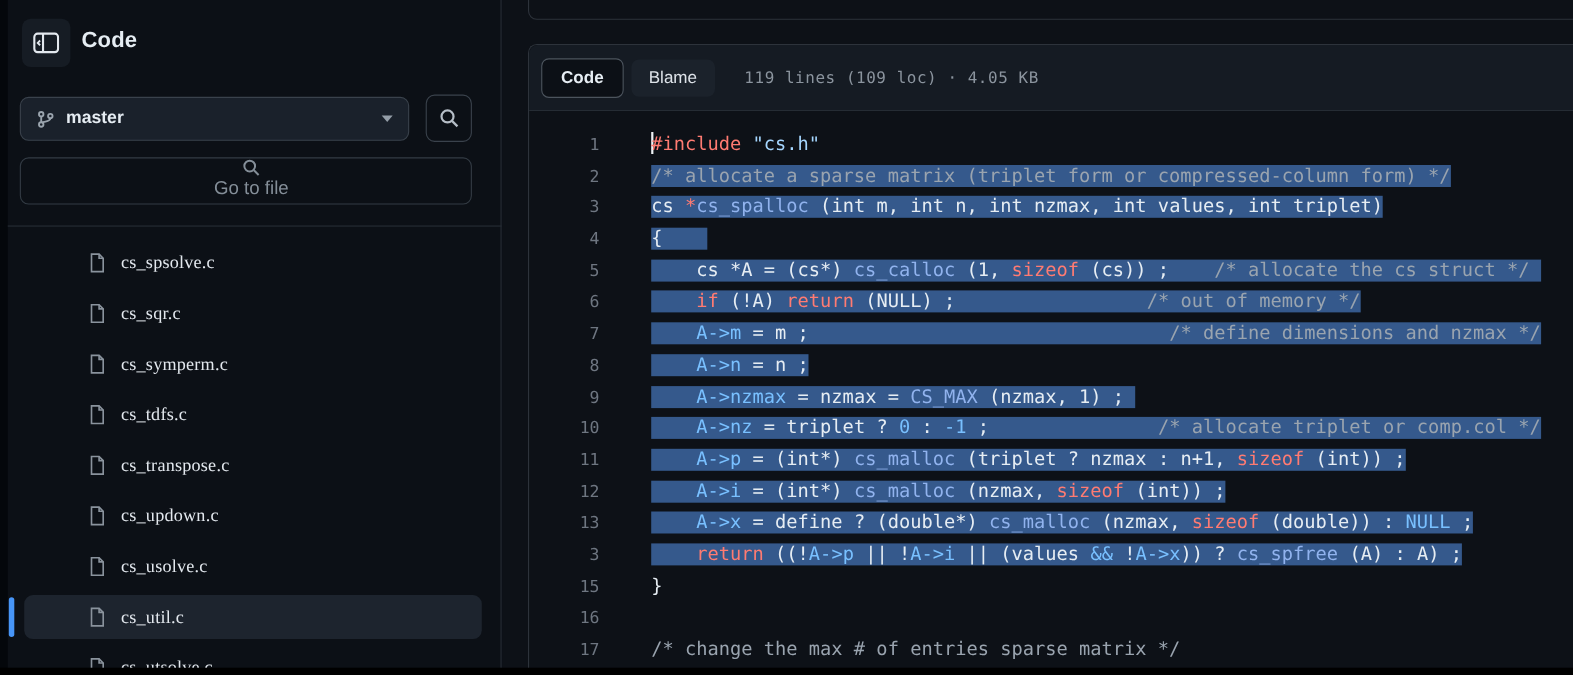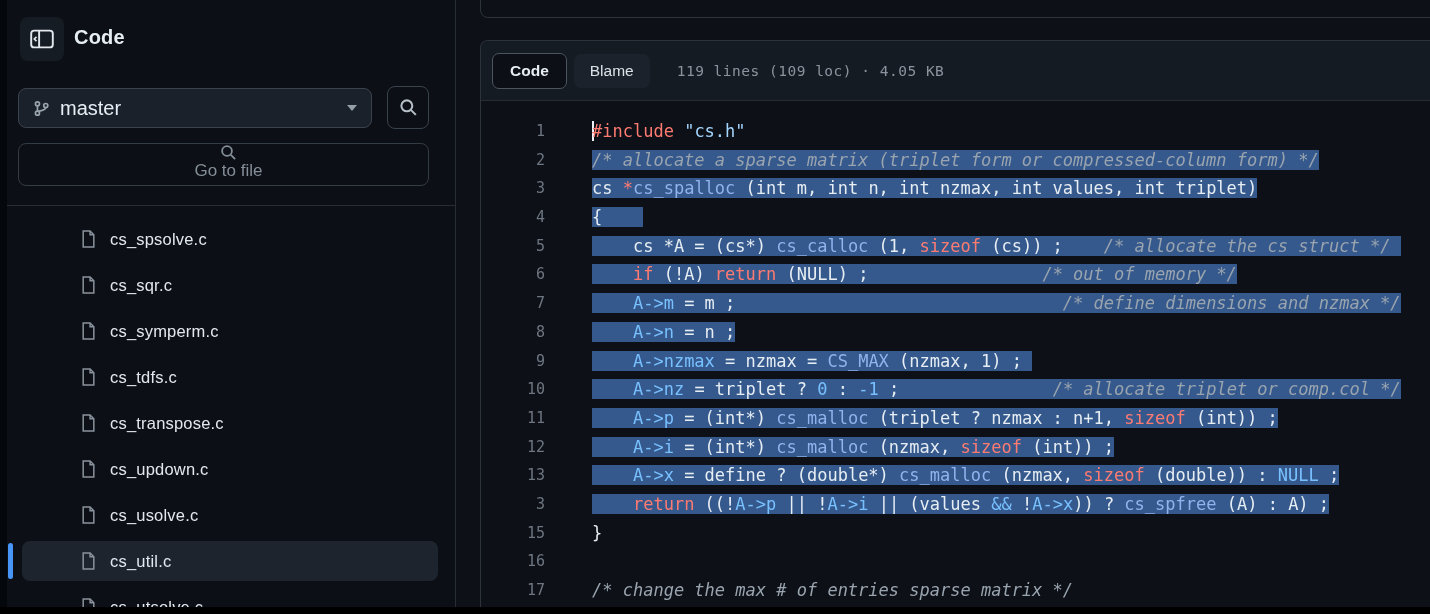--- a/index.html
+++ b/index.html
@@ -12,52 +12,52 @@
   }
   
   .edge-strip { position:absolute; left:0; top:0; width:7px; height:614px; background:#04070b; z-index:20; }
   .bottom-bar { position:absolute; left:0; top:607px; width:1430px; height:7px; background:#000; z-index:20; }
 
   
   .sidebar { position:absolute; left:0; top:0; width:456px; height:614px; background:#0c1016; border-right:1px solid #262d35; }
   .toggle-btn { position:absolute; left:20px; top:17px; width:44px; height:44px; background:#161c24; border-radius:8px; display:flex; align-items:center; justify-content:center; cursor:pointer; }
   .sb-title { position:absolute; left:74px; top:26px; font-size:20px; font-weight:700; letter-spacing:.2px; }
   .branch-btn { position:absolute; left:18px; top:88px; width:354px; height:40px; background:#1a212b; border:1px solid #3a424c; border-radius:8px; display:flex; align-items:center; padding:0 14px; cursor:pointer; }
-  .branch-label { margin-left:10px; font-size:20px; font-weight:400; }
+  .branch-label { margin-left:10px; font-size:16px; font-weight:700; }
   .caret { margin-left:auto; width:0; height:0; border-left:5px solid transparent; border-right:5px solid transparent; border-top:6px solid #949ea8; }
   .search-btn { position:absolute; left:387px; top:86px; width:42px; height:43px; border:1px solid #3a424c; border-radius:8px; display:flex; align-items:center; justify-content:center; cursor:pointer; }
   .goto { position:absolute; left:18px; top:143px; width:411px; height:43px; border:1px solid #333b44; border-radius:8px; display:flex; align-items:center; padding:0 13px; color:#848e98; font-size:17px; cursor:text;flex-direction:column; }
   .goto span { margin-left:10px; }
   .sb-divider { position:absolute; left:0; top:205px; width:456px; height:1px; background:#262d35; }
   .file-list { position:absolute; left:0; top:216px; width:456px; }
   .file-row { height:46px; display:flex; align-items:center; padding-left:80px; position:relative; cursor:pointer; }
   .file-row .rowbg { display:none; }
   .file-row.selected .rowbg { display:block; position:absolute; left:22px; right:18px; top:3px; bottom:3px; background:#1d242e; border-radius:8px; }
   .file-row.selected .accent-bar { position:absolute; left:8px; top:5px; width:5px; height:36px; background:var(--accent,#4795f7); border-radius:3px; }
   .file-icon { position:relative; z-index:1; margin-right:13px; display:flex; }
-  .file-label { position:relative; z-index:1; font-size:16.5px; font-weight:500; color:#e3e8ee; letter-spacing:.2px; }
+  .file-label { position:relative; z-index:1; font-size:16.5px; font-weight:500; color:#e3e8ee; letter-spacing:.2px;font-family:Liberation Serif, serif; }
 
   
   .main { position:absolute; left:457px; top:0; width:973px; height:614px; background:var(--page-bg,#0d1117); }
   .prev-card { position:absolute; left:23px; top:-24px; width:960px; height:42px; border:1px solid #2d333b; border-radius:8px; background:#0d1117; }
   .code-card { position:absolute; left:23px; top:40px; width:960px; height:574px; border:1px solid #2d333b; border-right:none; border-bottom:none; border-radius:8px 8px 0 0; background:#0d1117; }
   .card-header { height:60px; background:#151b23; border-bottom:1px solid #252c34; border-radius:8px 8px 0 0; display:flex; align-items:center; padding:0 11px; }
   .tab-code { border:1px solid #4c545d; background:#0c1016; border-radius:7px; padding:8px 17px; font-size:15.5px; font-weight:700; cursor:pointer; }
   .tab-blame { background:#1b222b; border-radius:7px; padding:8px 16px; margin-left:7px; font-size:15.5px; font-weight:400; color:#dde2e8; cursor:pointer; }
   .meta { margin-left:27px; color:var(--muted,#8b949e); font-family:"DejaVu Sans Mono", monospace; font-size:14.5px; letter-spacing:.5px; }
 
   
   .code-body { padding-top:16px; }
   .code-row { display:flex; height:28.7px; line-height:28.7px; font-family:"DejaVu Sans Mono", monospace; font-size:17px; }
   .ln { width:64px; flex:none; text-align:right; color:var(--linenum,#6e7681); font-size:15px; cursor:pointer; }
   .codetext { white-space:pre; padding-left:47px; }
   .sel { background: var(--selection,#35598c); }
   .seg-p { color: var(--text,#e6edf3); }
   .seg-k { color: var(--keyword,#ff7b72); }
-  .seg-c { color: var(--comment,#9aa4af); font-style: italic; }
+  .seg-c { color: var(--comment,#9aa4af); }
   .seg-b { color: var(--constant,#79c0ff); }
   .seg-f { color: var(--entity,#91b3ee); }
   .seg-s { color: var(--string,#a5d6ff); }
   .cursor { display:inline-block; width:2px; height:20px; background:#eef2f6; vertical-align:-4px; margin-right:-2px; }
   svg { display:block; }
 </style>
 </head>
 <body>
 
 <div class="sidebar">

